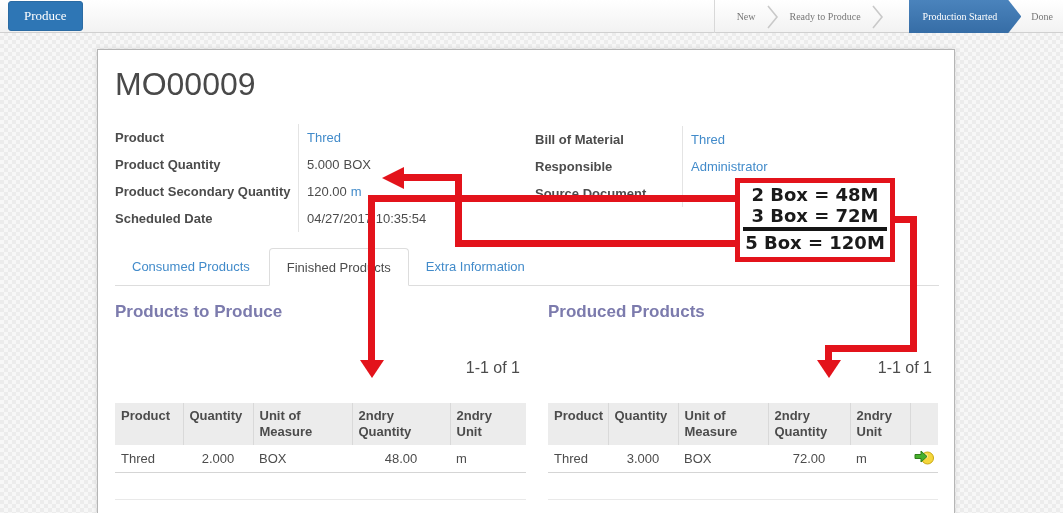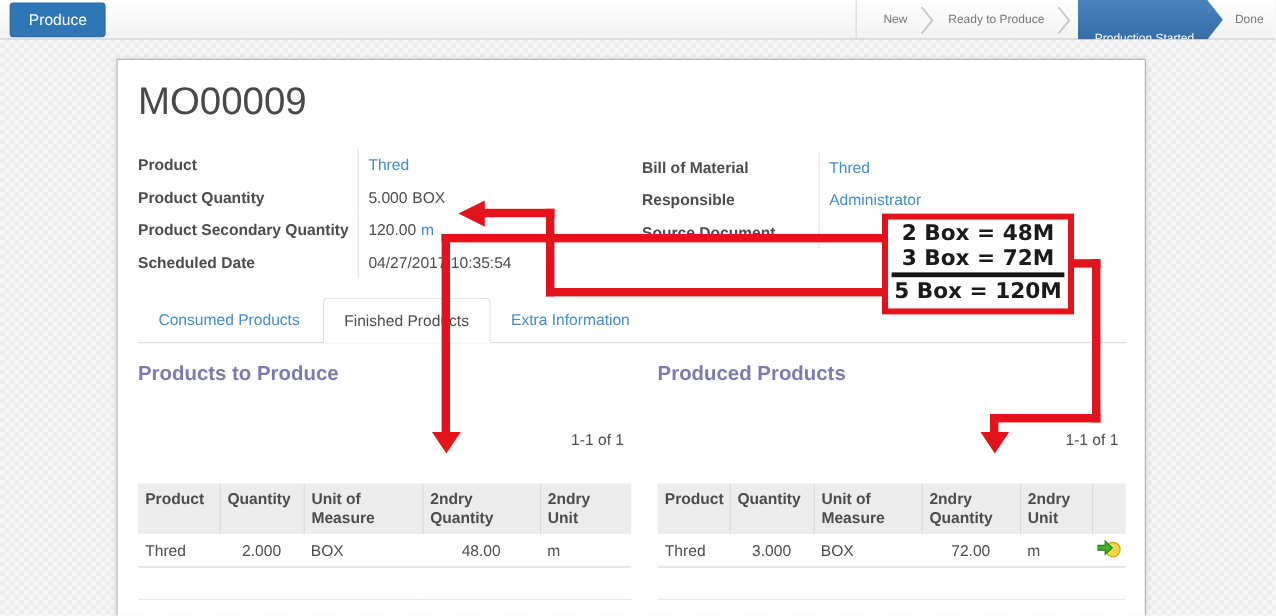--- a/index.html
+++ b/index.html
@@ -13,35 +13,35 @@
     background-size:8px 8px;
     background-position:0 0,4px 4px;
     position:relative;
   }
 
   
   .topbar {
     position:absolute; left:0; top:0; width:1063px; height:33px;
     background:linear-gradient(#ffffff,#f2f2f2);
     border-bottom:1px solid #d0d0d0;
-    display:flex; align-items:center; z-index:5;
+    display:flex; align-items:center; z-index:5;font-family:Liberation Serif, serif;
   }
   .btn { font-size:13px; border-radius:3px; cursor:pointer; font-family:inherit; }
   .btn.primary { background:#2e76b5; border:1px solid #2b6ba3; color:#fff; padding:6px 15px; margin-left:8px; }
   .btn.default { background:#fff; border:1px solid #c6c6c6; color:#444; padding:7px 17px; margin-left:7px; border-radius:4px; }
 
   .statusbar {
     position:absolute; right:0; top:0; height:33px;
     display:flex; align-items:center;
     border-left:1px solid #d8d8d8; padding-left:12px;
   }
   .st { color:#777; font-size:10px; padding:0 10px; white-space:nowrap; }
   .st.active {
     background:linear-gradient(#4a83bc,#366da6);
-    color:#fff; height:33px; line-height:33px; padding:16px 24px 0 14px; margin-left:4px;
+    color:#fff; height:33px; line-height:33px; padding:0 24px 0 14px; margin-left:24px;
     clip-path:polygon(0 0, calc(100% - 13px) 0, 100% 50%, calc(100% - 13px) 100%, 0 100%);
   }
   .chev { margin:0 1px; display:block; }
 
   
   .sheet {
     position:absolute; left:97px; top:49px; width:858px; height:475px;
     background:#fff; border:1px solid #b5b5b5; box-shadow:0 0 5px rgba(0,0,0,.12);
     z-index:1;
   }
@@ -64,21 +64,21 @@
   .tab.active {
     color:#4c4c4c; background:#fff; border:1px solid #ddd; border-bottom:1px solid #fff;
     border-radius:4px 4px 0 0; margin-bottom:-1px; margin-left:2px;
   }
 
   
   .section { position:absolute; top:252px; }
   .section.s0 { left:17px;  width:411px; }
   .section.s1 { left:450px; width:390px; }
   .section h2 { font-size:17px; font-weight:bold; color:#7c7bad; }
-  .pager { position:absolute; right:6px; top:57px; font-size:13px; color:#4c4c4c; }
+  .pager { position:absolute; right:6px; top:57px; font-size:16px; color:#4c4c4c; }
   table { border-collapse:collapse; table-layout:fixed; width:100%; margin-top:81px; }
   th {
     background:#ececec; text-align:left; font-size:13px; color:#4c4c4c;
     padding:5px 6px; vertical-align:top; border-right:1px solid #d9d9d9; height:42px; line-height:16px;
   }
   th:last-child { border-right:none; }
   td { font-size:13px; color:#4c4c4c; padding:5px 6px; border-bottom:1px solid #d5d5d5; height:27px; }
   td.num, th.num-h { }
   td.num { text-align:center; }
   tr.empty td { border-bottom:1px solid #e9e9e9; }

